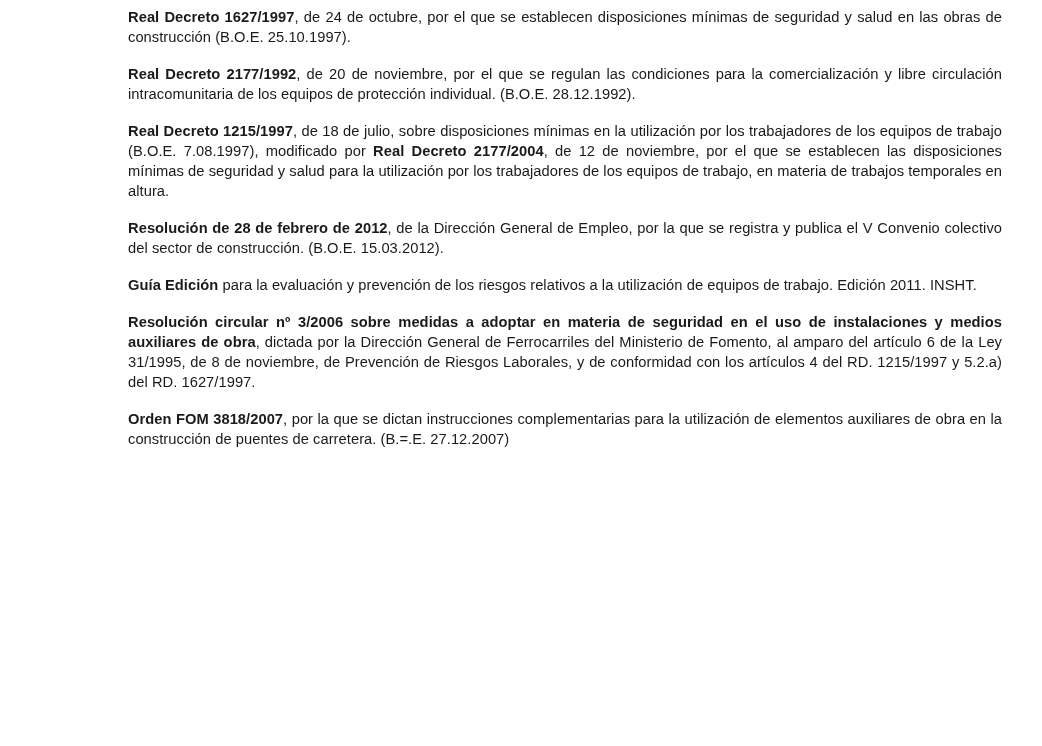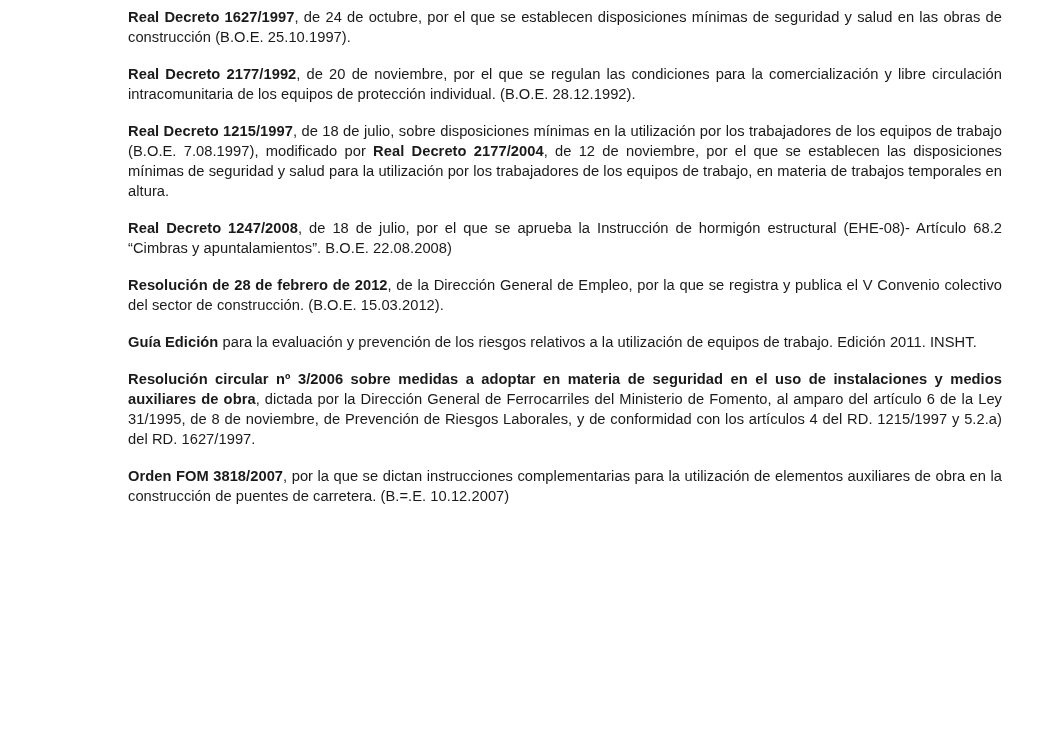--- a/index.html
+++ b/index.html
@@ -37,19 +37,18 @@
   }
 </style>
 </head>
 <body>
 
 <div class="page">
   <div id="paragraph-container">
       <p class="para"><span class="b">Real Decreto 1627/1997</span><span>, de 24 de octubre, por el que se establecen disposiciones mínimas de seguridad y salud en las obras de construcción (B.O.E. 25.10.1997).</span></p>
       <p class="para"><span class="b">Real Decreto 2177/1992</span><span>, de 20 de noviembre, por el que se regulan las condiciones para la comercialización y libre circulación intracomunitaria de los equipos de protección individual. (B.O.E. 28.12.1992).</span></p>
       <p class="para"><span class="b">Real Decreto 1215/1997</span><span>, de 18 de julio, sobre disposiciones mínimas en la utilización por los trabajadores de los equipos de trabajo (B.O.E. 7.08.1997), modificado por </span><span class="b">Real Decreto 2177/2004</span><span>, de 12 de noviembre, por el que se establecen las disposiciones mínimas de seguridad y salud para la utilización por los trabajadores de los equipos de trabajo, en materia de trabajos temporales en altura.</span></p>
-      <p class="para"><span class="b">Real Decreto 1247/2008</span><span>, de 18 de julio, por el que se aprueba la Instrucción de hormigón estructural (EHE-08)- Artículo 68.2 “Cimbras y apuntalamientos”. B.O.E. 22.08.2008)</span></p>
       <p class="para"><span class="b">Resolución de 28 de febrero de 2012</span><span>, de la Dirección General de Empleo, por la que se registra y publica el V Convenio colectivo del sector de construcción. (B.O.E. 15.03.2012).</span></p>
       <p class="para"><span class="b">Guía Edición</span><span> para la evaluación y prevención de los riesgos relativos a la utilización de equipos de trabajo. Edición 2011. INSHT.</span></p>
       <p class="para"><span class="b">Resolución circular nº 3/2006 sobre medidas a adoptar en materia de seguridad en el uso de instalaciones y medios auxiliares de obra</span><span>, dictada por la Dirección General de Ferrocarriles del Ministerio de Fomento, al amparo del artículo 6 de la Ley 31/1995, de 8 de noviembre, de Prevención de Riesgos Laborales, y de conformidad con los artículos 4 del RD. 1215/1997 y 5.2.a) del RD. 1627/1997.</span></p>
-      <p class="para"><span class="b">Orden FOM 3818/2007</span><span>, por la que se dictan instrucciones complementarias para la utilización de elementos auxiliares de obra en la construcción de puentes de carretera. (B.=.E. 10.12.2007)</span></p>
+      <p class="para"><span class="b">Orden FOM 3818/2007</span><span>, por la que se dictan instrucciones complementarias para la utilización de elementos auxiliares de obra en la construcción de puentes de carretera. (B.=.E. 27.12.2007)</span></p>
     </div>
 </div>
 
 </body></html>

